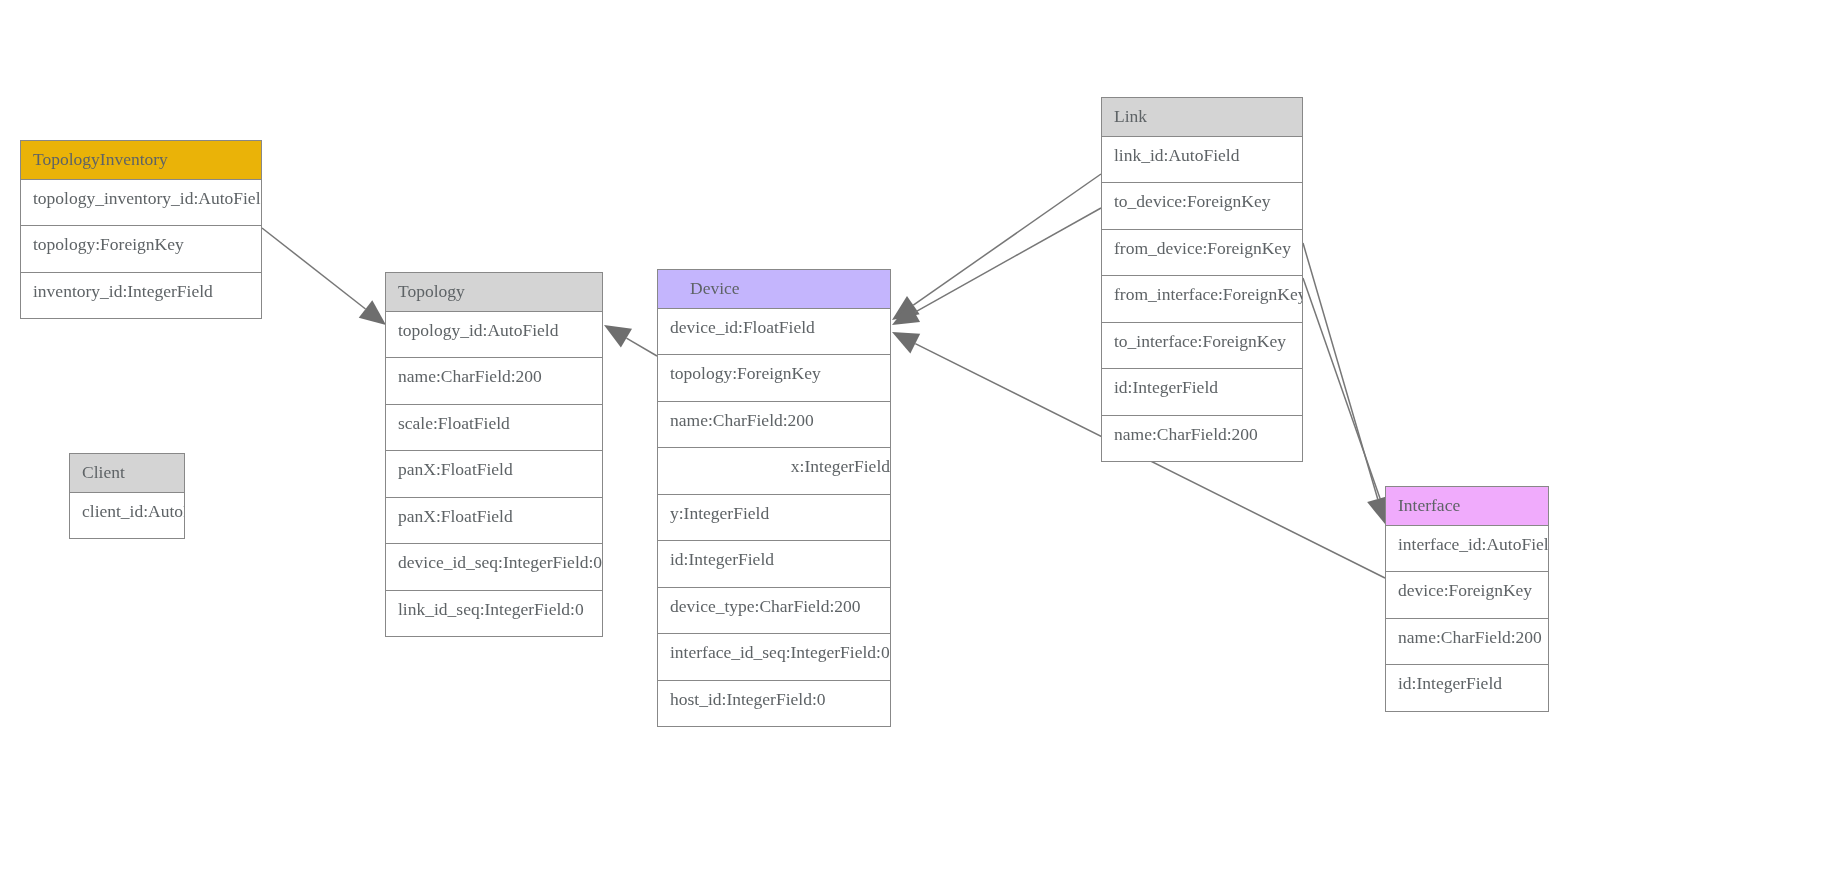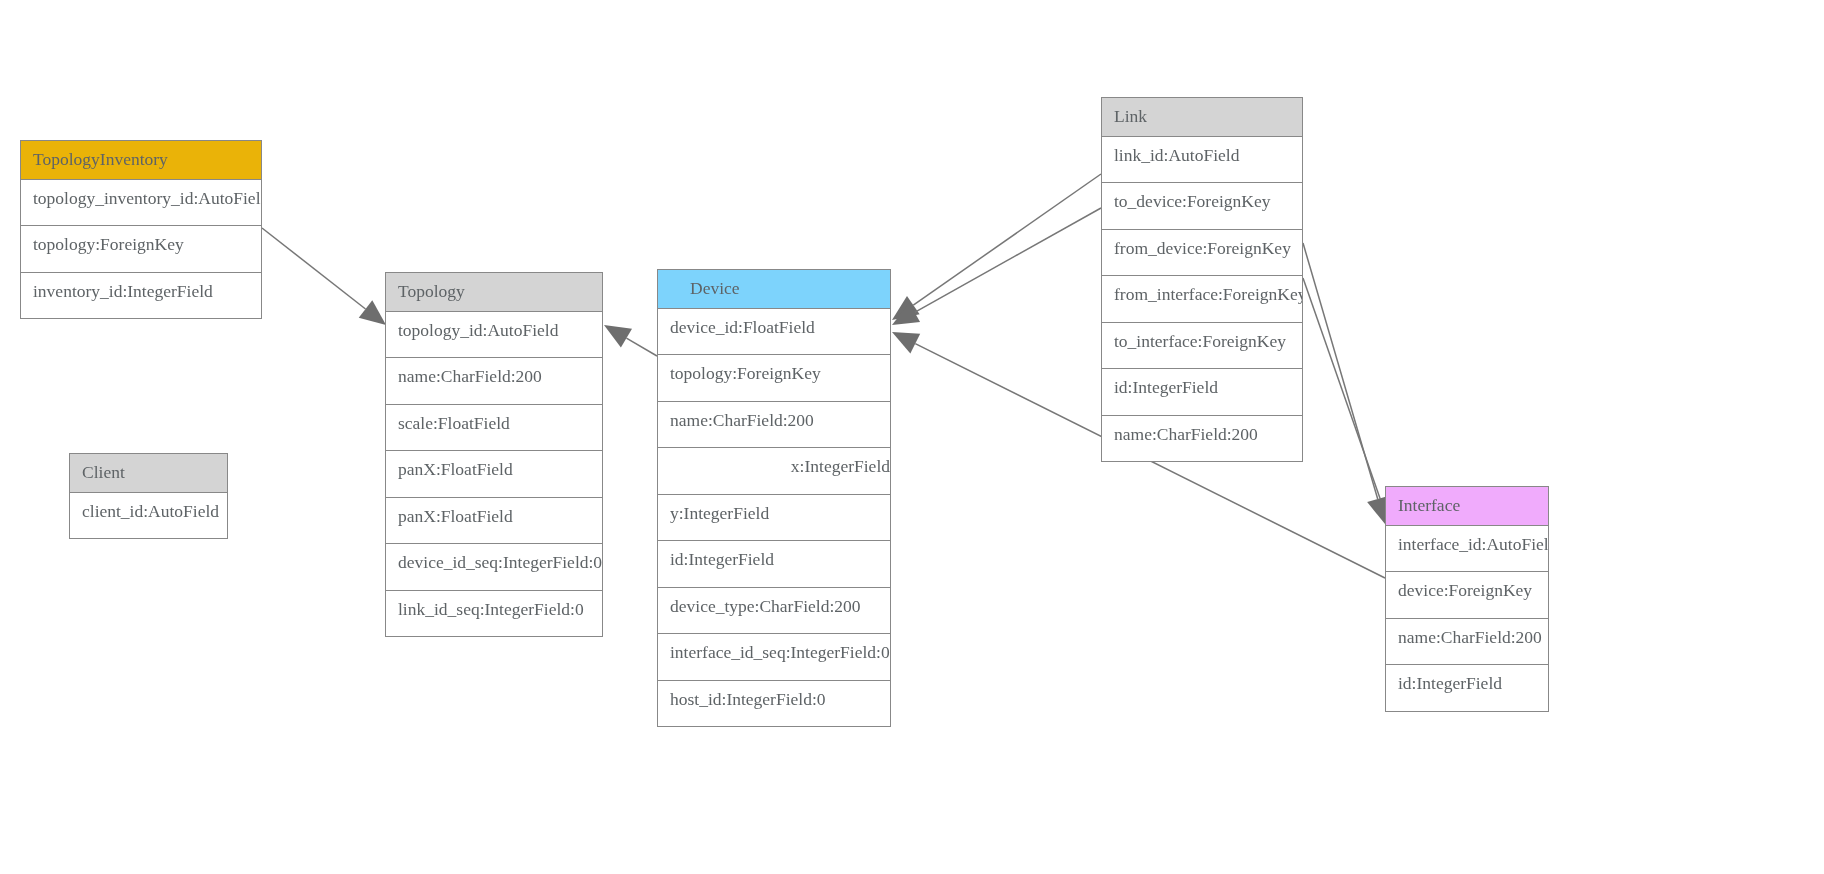--- a/index.html
+++ b/index.html
@@ -100,40 +100,40 @@
 
   <div id="entity-layer">
       <div class="entity" style="left: 20px; top: 140px; width: 242px; border-color: rgb(136, 136, 136);">
         <div class="entity-title" style="background: #eab308; border-bottom-color: rgb(136, 136, 136); color: rgb(94, 99, 102);">TopologyInventory</div>
         <div class="entity-rows">
           <div class="entity-row" style="border-bottom-color: rgb(136, 136, 136); color: rgb(94, 99, 102);">topology_inventory_id:AutoField</div>
           <div class="entity-row" style="border-bottom-color: rgb(136, 136, 136); color: rgb(94, 99, 102);">topology:ForeignKey</div>
           <div class="entity-row" style="border-bottom-color: rgb(136, 136, 136); color: rgb(94, 99, 102);">inventory_id:IntegerField</div>
         </div>
       </div>
-      <div class="entity" style="left: 69px; top: 453px; width: 159px; border-color: rgb(136, 136, 136);">
+      <div class="entity" style="left: 69px; top: 453px; width: 116px; border-color: rgb(136, 136, 136);">
         <div class="entity-title" style="background: rgb(212, 212, 212); border-bottom-color: rgb(136, 136, 136); color: rgb(94, 99, 102);">Client</div>
         <div class="entity-rows">
           <div class="entity-row" style="border-bottom-color: rgb(136, 136, 136); color: rgb(94, 99, 102);">client_id:AutoField</div>
         </div>
       </div>
       <div class="entity" style="left: 385px; top: 272px; width: 218px; border-color: rgb(136, 136, 136);">
         <div class="entity-title" style="background: rgb(212, 212, 212); border-bottom-color: rgb(136, 136, 136); color: rgb(94, 99, 102);">Topology</div>
         <div class="entity-rows">
           <div class="entity-row" style="border-bottom-color: rgb(136, 136, 136); color: rgb(94, 99, 102);">topology_id:AutoField</div>
           <div class="entity-row" style="border-bottom-color: rgb(136, 136, 136); color: rgb(94, 99, 102);">name:CharField:200</div>
           <div class="entity-row" style="border-bottom-color: rgb(136, 136, 136); color: rgb(94, 99, 102);">scale:FloatField</div>
           <div class="entity-row" style="border-bottom-color: rgb(136, 136, 136); color: rgb(94, 99, 102);">panX:FloatField</div>
           <div class="entity-row" style="border-bottom-color: rgb(136, 136, 136); color: rgb(94, 99, 102);">panX:FloatField</div>
           <div class="entity-row" style="border-bottom-color: rgb(136, 136, 136); color: rgb(94, 99, 102);">device_id_seq:IntegerField:0</div>
           <div class="entity-row" style="border-bottom-color: rgb(136, 136, 136); color: rgb(94, 99, 102);">link_id_seq:IntegerField:0</div>
         </div>
       </div>
       <div class="entity" style="left: 657px; top: 269px; width: 234px; border-color: rgb(136, 136, 136);">
-        <div class="entity-title" style="background: #7dd3fc; border-bottom-color: rgb(136, 136, 136); color: rgb(94, 99, 102); padding-left: 32px;">Device</div>
+        <div class="entity-title" style="background: #c4b5fd; border-bottom-color: rgb(136, 136, 136); color: rgb(94, 99, 102); padding-left: 32px;">Device</div>
         <div class="entity-rows">
           <div class="entity-row" style="border-bottom-color: rgb(136, 136, 136); color: rgb(94, 99, 102);">device_id:FloatField</div>
           <div class="entity-row" style="border-bottom-color: rgb(136, 136, 136); color: rgb(94, 99, 102);">topology:ForeignKey</div>
           <div class="entity-row" style="border-bottom-color: rgb(136, 136, 136); color: rgb(94, 99, 102);">name:CharField:200</div>
           <div class="entity-row" style="border-bottom-color: rgb(136, 136, 136); color: rgb(94, 99, 102); text-align: right;">x:IntegerField</div>
           <div class="entity-row" style="border-bottom-color: rgb(136, 136, 136); color: rgb(94, 99, 102);">y:IntegerField</div>
           <div class="entity-row" style="border-bottom-color: rgb(136, 136, 136); color: rgb(94, 99, 102);">id:IntegerField</div>
           <div class="entity-row" style="border-bottom-color: rgb(136, 136, 136); color: rgb(94, 99, 102);">device_type:CharField:200</div>
           <div class="entity-row" style="border-bottom-color: rgb(136, 136, 136); color: rgb(94, 99, 102);">interface_id_seq:IntegerField:0</div>
           <div class="entity-row" style="border-bottom-color: rgb(136, 136, 136); color: rgb(94, 99, 102);">host_id:IntegerField:0</div>

